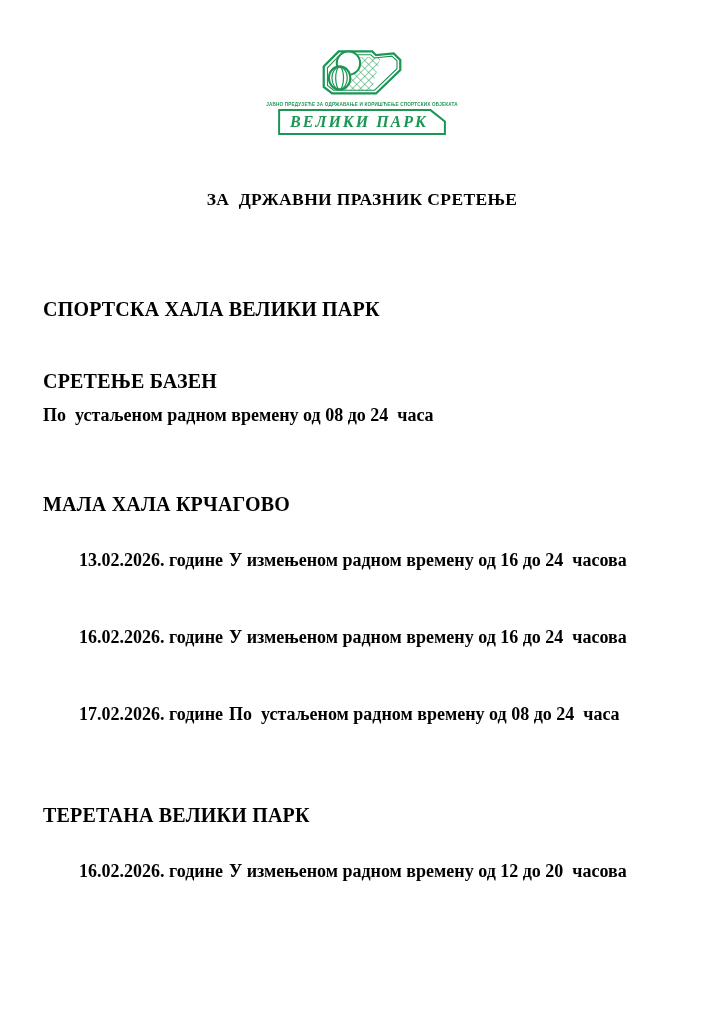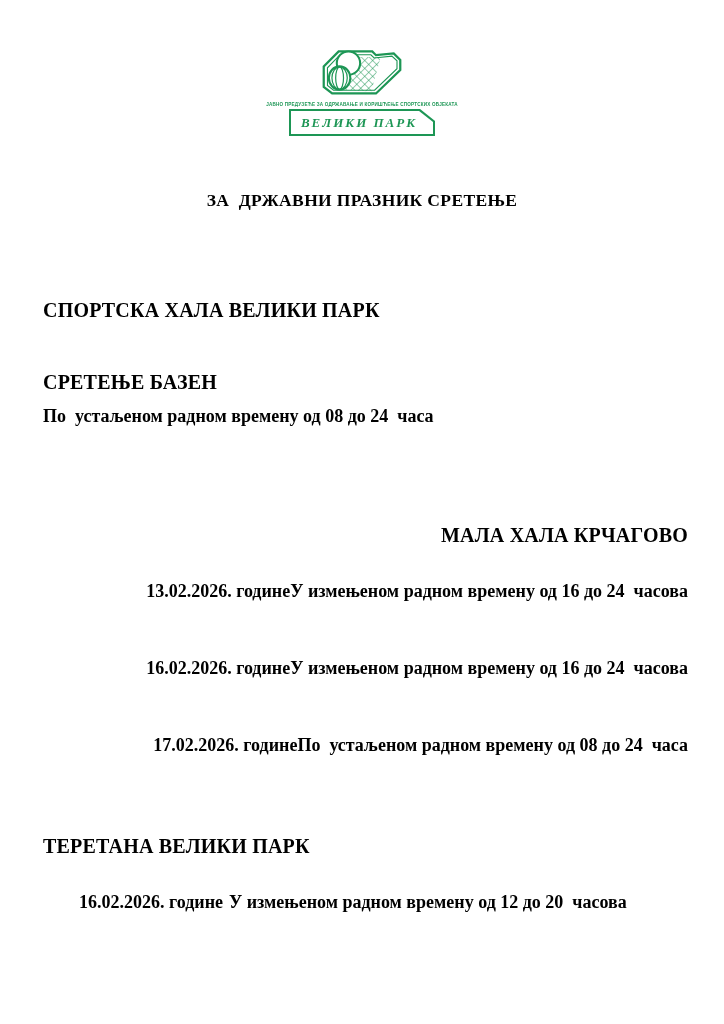--- a/index.html
+++ b/index.html
@@ -36,21 +36,21 @@
   }
   .logo-name-inner {
     background: #ffffff;
     clip-path: polygon(0 0, calc(100% - 14px) 0, 100% 11px, 100% 100%, 0 100%);
     padding: 2px 16px 2px 10px;
   }
   .logo-name {
     font-family: "Liberation Serif", serif;
     font-style: italic;
     font-weight: bold;
-    font-size: 13px;
+    font-size: 16px;
     line-height: 18px;
     letter-spacing: 2px;
     color: #1d9655;
     white-space: nowrap;
   }
   
   .doc-title {
     margin-top: 12px;
     text-align: center;
     font-size: 17.5px;
@@ -69,21 +69,21 @@
     white-space: pre-wrap;
   }
   .sec .row {
     margin: 13px 0 0 0;
     font-size: 18px;
     line-height: 21px;
     white-space: pre-wrap;
   }
   .sec-1 { margin-top: 46px; }
   .sec-2 { margin-top: 50px; }
-  .sec-3 { margin-top: 97px; text-align: right; }
+  .sec-3 { margin-top: 67px; }
   .sec-4 { margin-top: 58px; }
   .sec-3 .row, .sec-4 .row { margin-top: 14px; }
   .date { display: inline-block; width: 150px; }
 </style>
 </head>
 <body>
 
 <div class="page">
 
   <div class="logo-block">

